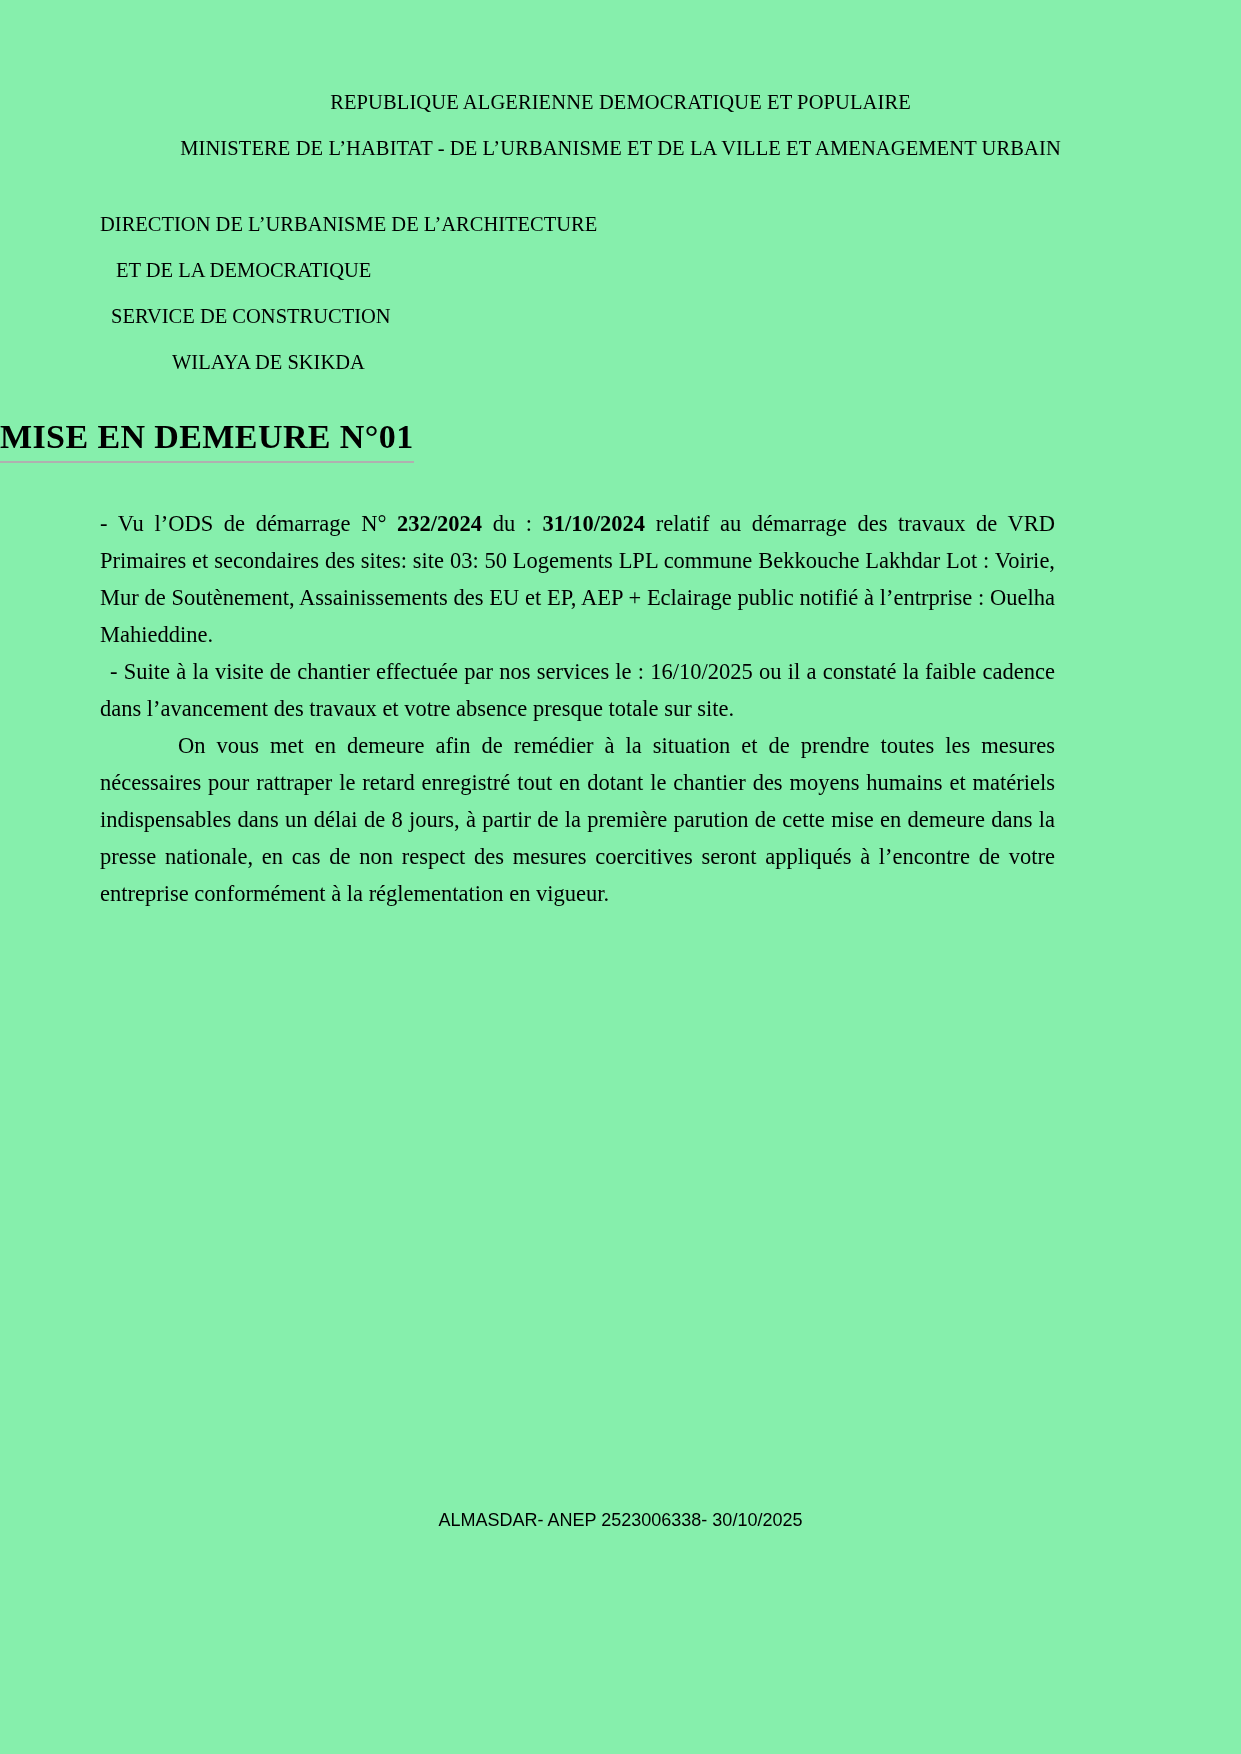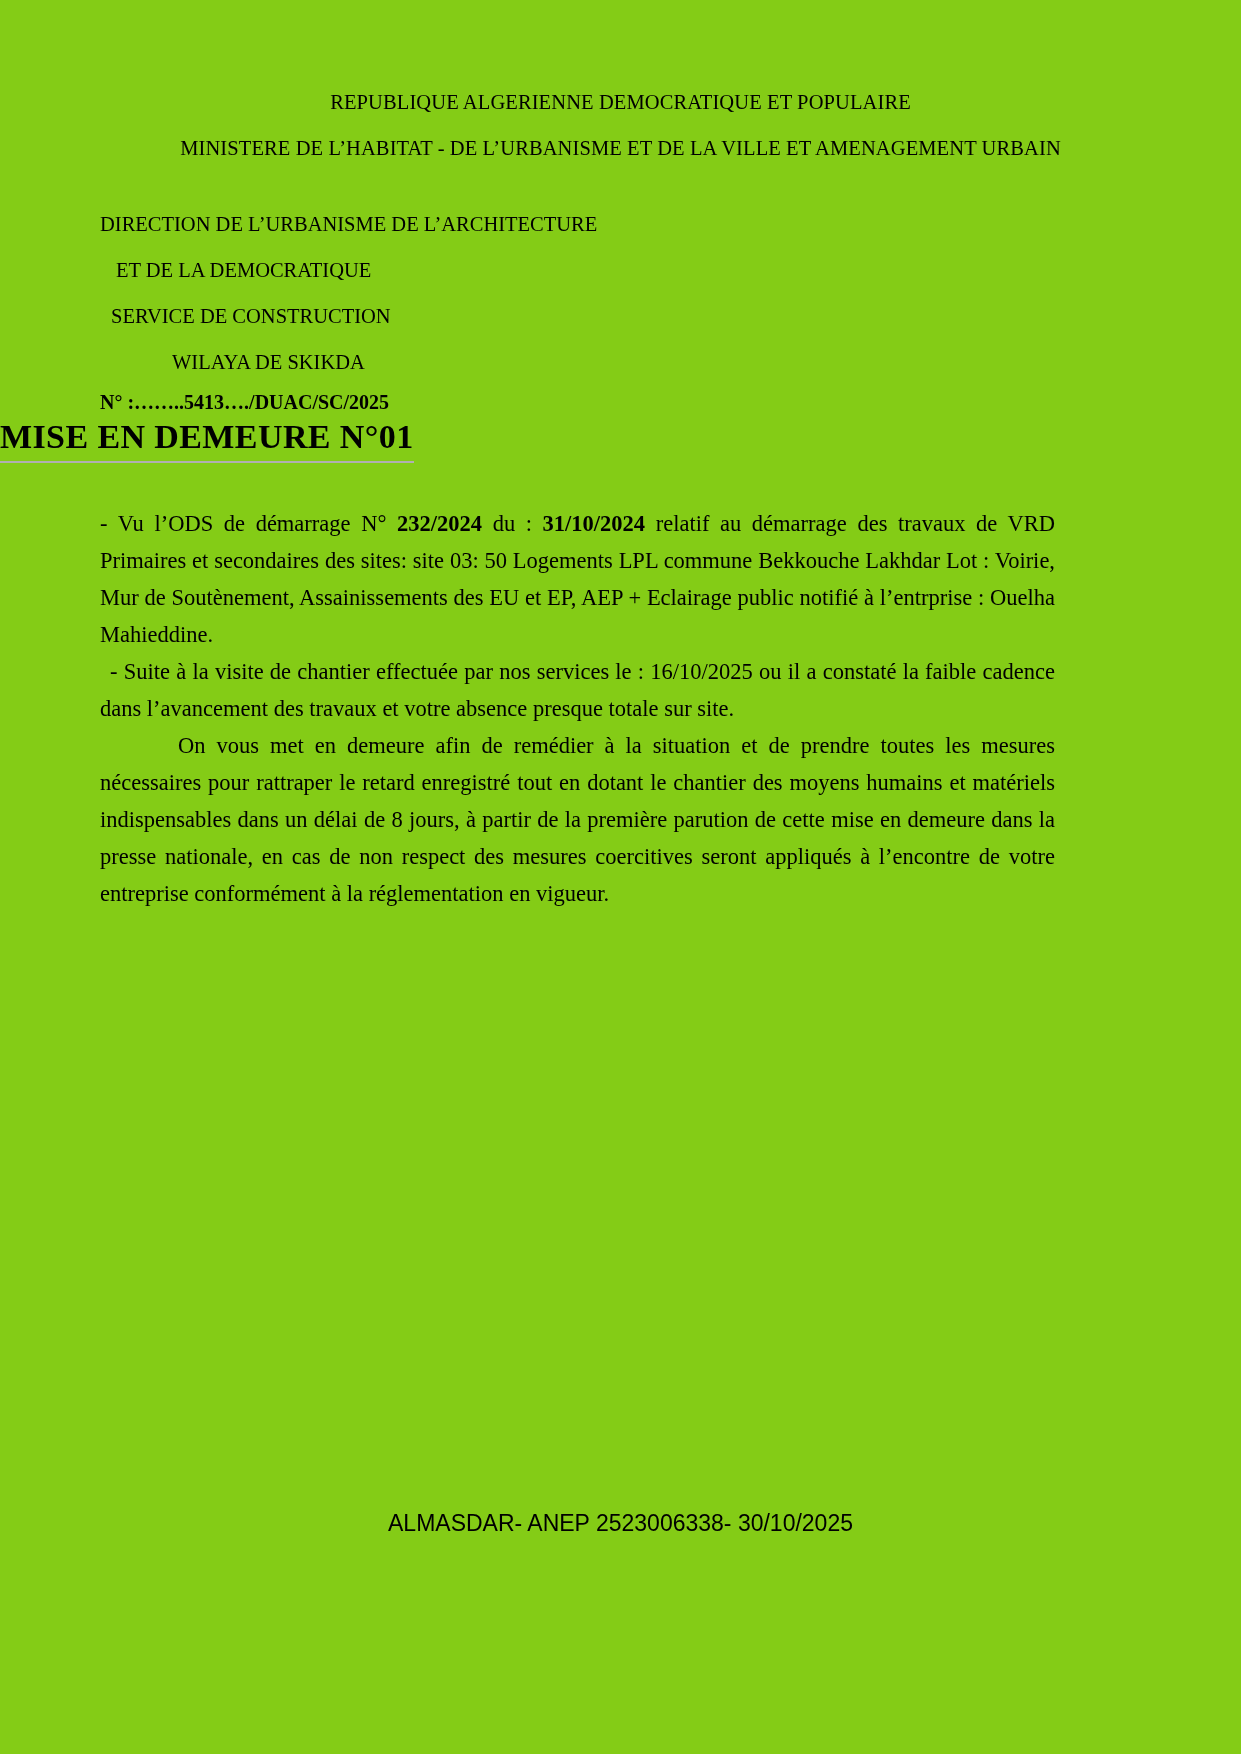--- a/index.html
+++ b/index.html
@@ -5,21 +5,21 @@
   html, body {
     margin: 0;
     padding: 0;
     background: #ffffff;
   }
   .page {
     position: relative;
     width: 1241px;
     height: 1754px;
     margin: 0 auto;
-    background: #84cc16;
+    background: #86efac;
     font-family: "Liberation Serif", "DejaVu Serif", serif;
     color: #000000;
     overflow: hidden;
   }
 
   
   .masthead {
     position: absolute;
     left: 0;
     right: 0;
@@ -92,40 +92,39 @@
   .para b { font-weight: bold; }
 
   
   .footer {
     position: absolute;
     left: 0;
     right: 0;
     top: 1510px;
     text-align: center;
     font-family: "Liberation Sans", "DejaVu Sans", sans-serif;
-    font-size: 23px;
+    font-size: 18px;
     color: #000000;
   }
 </style>
 </head>
 <body>
 
 <div class="page">
 
   <div class="masthead">
     <div class="line l1">REPUBLIQUE ALGERIENNE DEMOCRATIQUE  ET POPULAIRE</div>
     <div class="line l2">MINISTERE DE L’HABITAT - DE L’URBANISME ET DE LA VILLE ET AMENAGEMENT URBAIN</div>
   </div>
 
   <div class="office-block">
     <div class="ob-line ob-1">DIRECTION DE L’URBANISME DE L’ARCHITECTURE</div>
     <div class="ob-line ob-2">ET DE  LA  DEMOCRATIQUE</div>
     <div class="ob-line ob-4">SERVICE DE CONSTRUCTION</div>
     <div class="ob-line ob-3">WILAYA DE  SKIKDA</div>
-    <div class="ob-line ob-ref">N° :……..5413…./DUAC/SC/2025</div>
   </div>
 
   <div class="doc-title">
     <span class="title-text">MISE EN DEMEURE N°01</span>
   </div>
 
   <div class="body-block">
 
     <p class="para p-ods">
       <span>- Vu l’ODS de démarrage N° </span><b>232/2024</b><span> du : </span><b>31/10/2024</b><span> relatif au démarrage des travaux de VRD Primaires et secondaires des sites: site 03: 50 Logements LPL commune Bekkouche Lakhdar Lot : Voirie, Mur de Soutènement, Assainissements des EU et EP, AEP + Eclairage public notifié à l’entrprise : Ouelha Mahieddine.</span>

